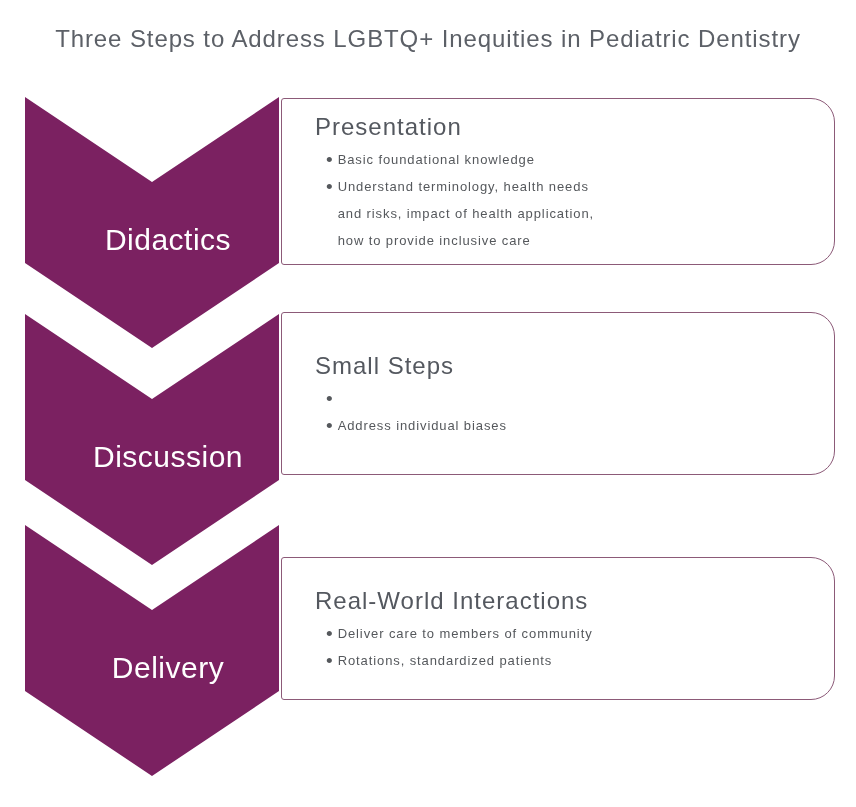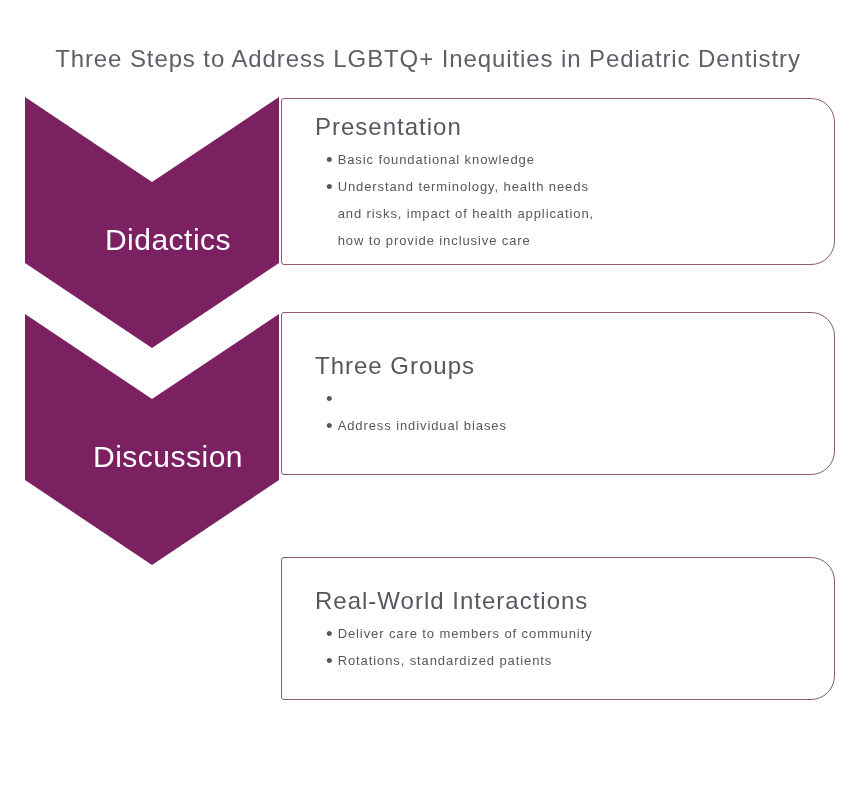--- a/index.html
+++ b/index.html
@@ -10,21 +10,21 @@
     --body:#55585C;
     --label:#FFFFFF;
   }
   html,body{margin:0;padding:0;background:#fff;}
   .canvas{
     position:relative;width:856px;height:807px;background:#ffffff;overflow:hidden;
     font-family:"Liberation Sans", sans-serif;
   }
   .title{
     position:absolute;top:25px;left:0;right:0;text-align:center;
-    font-size:24px;letter-spacing:0.9px;color:var(--title);font-weight:400;margin-top:20px;
+    font-size:24px;letter-spacing:0.9px;color:var(--title);font-weight:400;
   }
   
   .panel{
     position:absolute;left:281px;width:554px;box-sizing:border-box;background:#fff;
     border:1.5px solid var(--border);border-radius:3px 24px 24px 3px;
     display:flex;flex-direction:column;justify-content:center;
     padding:8px 16px 6px 33px;
   }
   .p1{top:98px;height:167px;}
   .p2{top:312px;height:163px;}
@@ -72,21 +72,21 @@
       <span class="dot"></span>
       <div class="bullet-lines">
         <div class="ln">Understand terminology, health needs</div>
         <div class="ln">and risks, impact of health application,</div>
         <div class="ln">how to provide inclusive care</div>
       </div>
     </div>
   </div>
 
   <div class="panel p2">
-    <div class="panel-heading">Three Groups</div>
+    <div class="panel-heading">Small Steps</div>
     <div class="bullet">
       <span class="dot"></span>
     </div>
     <div class="bullet">
       <span class="dot"></span>
       <div class="bullet-lines">
         <div class="ln">Address individual biases</div>
       </div>
     </div>
   </div>
@@ -114,14 +114,20 @@
     <div class="chev-label">Didactics</div>
   </div>
 
   <div class="chev c2">
     <svg viewBox="0 0 254 251" aria-hidden="true">
       <polygon points="0,0 127,85 254,0 254,166 127,251 0,166" fill="currentColor"></polygon>
     </svg>
     <div class="chev-label">Discussion</div>
   </div>
 
+  <div class="chev c3">
+    <svg viewBox="0 0 254 251" aria-hidden="true">
+      <polygon points="0,0 127,85 254,0 254,166 127,251 0,166" fill="currentColor"></polygon>
+    </svg>
+    <div class="chev-label">Delivery</div>
+  </div>
 
 </div>
 
 </body></html>

